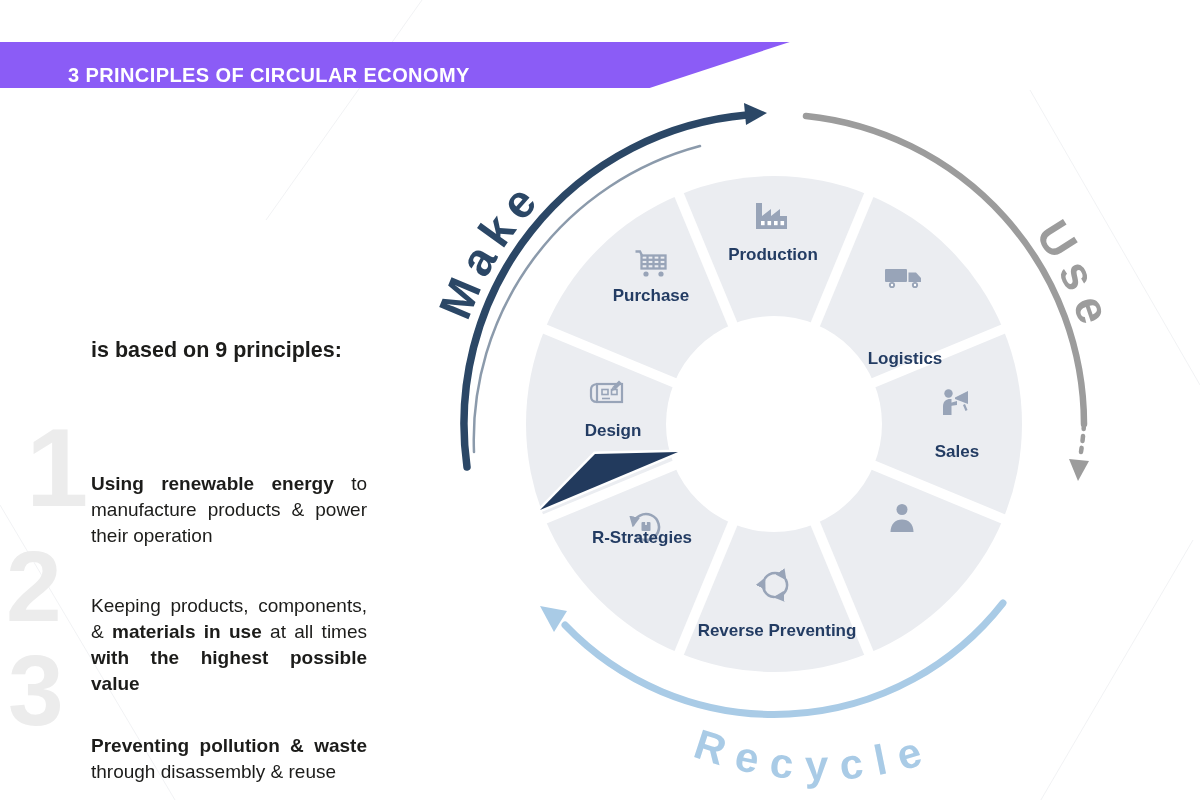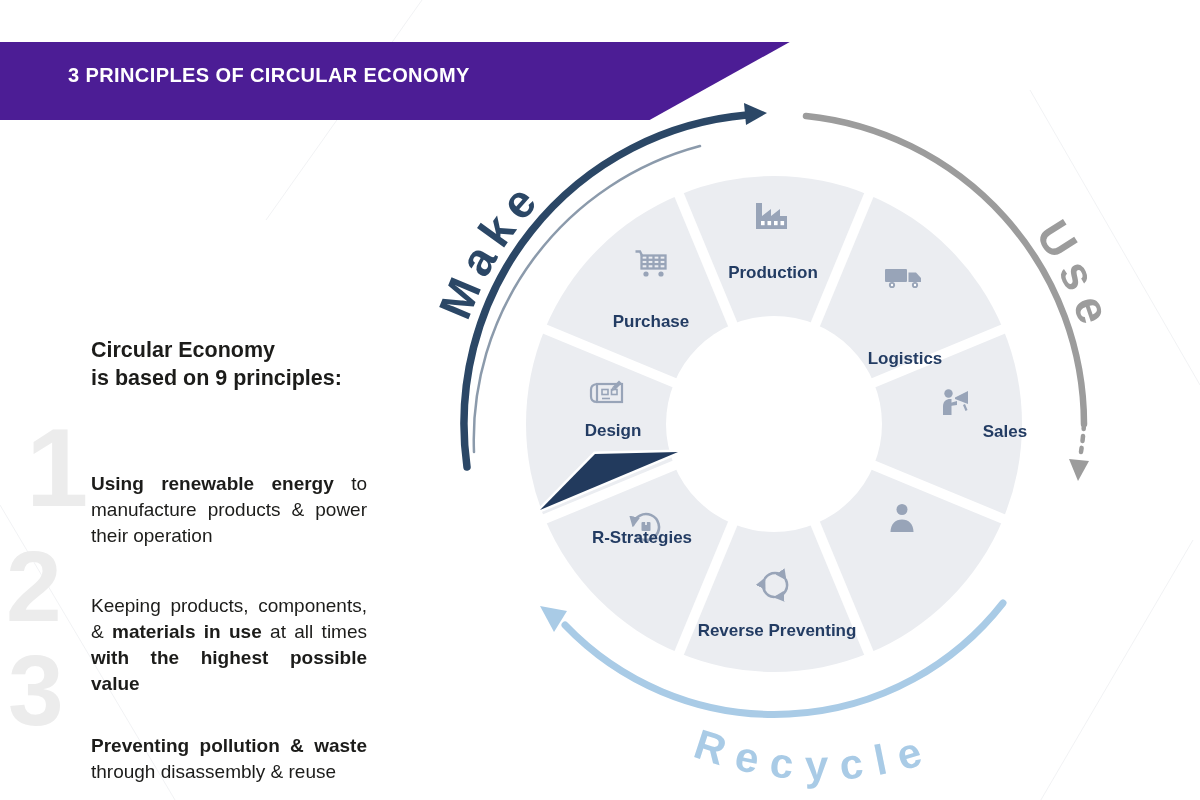--- a/index.html
+++ b/index.html
@@ -8,21 +8,21 @@
   .stage svg{display:block;}
   
   .bg-lines{position:absolute;left:0;top:0;z-index:0;}
   
   .big-num{position:absolute;z-index:1;color:#ececec;font-weight:bold;line-height:1;
            font-family:"Liberation Sans",sans-serif;}
   .num-1{left:26px;top:412px;font-size:112px;}
   .num-2{left:6px;top:536px;font-size:100px;}
   .num-3{left:8px;top:640px;font-size:100px;}
   
-  .banner{position:absolute;left:0;top:42px;width:810px;height:78px;background:#4c1d95;z-index:2;
+  .banner{position:absolute;left:0;top:42px;width:810px;height:46px;background:#8b5cf6;z-index:2;
           clip-path:polygon(0 0,97.5% 0,80.2% 100%,0 100%);}
   .banner-title{position:absolute;left:68px;top:0;height:66px;line-height:66px;color:#ffffff;
                 font-size:20px;font-weight:bold;letter-spacing:0.4px;}
   
   .intro{position:absolute;left:91px;top:336px;z-index:4;color:#1c1c1a;font-size:21.5px;
          font-weight:bold;line-height:28px;}
   .principle{position:absolute;left:91px;width:276px;z-index:4;color:#1c1c1a;font-size:19px;
              line-height:26px;text-align:justify;margin-top:47px;}
   .principle b{font-weight:bold;}
   .p1{top:424px;} .p2{top:546px;} .p3{top:686px;}
@@ -50,21 +50,20 @@
 
   <div class="big-num num-1">1</div>
   <div class="big-num num-2">2</div>
   <div class="big-num num-3">3</div>
 
   <div class="banner">
     <div class="banner-title">3 PRINCIPLES OF CIRCULAR ECONOMY</div>
   </div>
 
   <div class="intro">
-    <div>Circular Economy</div>
     <div>is based on 9 principles:</div>
   </div>
 
   <div class="principle p1"><b>Using renewable energy</b><span> to manufacture products &amp; power their operation</span></div>
 
   <div class="principle p2"><span>Keeping products, components, &amp; </span><b>materials in use</b><span> at all times </span><b>with the highest possible value</b></div>
 
   <div class="principle p3"><b>Preventing pollution &amp; waste</b><span> through disassembly &amp; reuse</span></div>
 
   <svg class="wheel-svg" width="1200" height="800" viewBox="0 0 1200 800">
@@ -199,21 +198,21 @@
         <path d="M13 12 c-4 0.5 -6 2.5 -6 5.5 v7 c0 3.5 2.5 5.5 6 5.5"></path>
         <rect x="18" y="17.5" width="6" height="5" stroke-width="1.6"></rect>
         <rect x="27.5" y="17.5" width="5.5" height="5" stroke-width="1.6"></rect>
         <line x1="18" y1="26.5" x2="26" y2="26.5" stroke-width="1.6"></line>
       </g>
       <path d="M28.5 15 l6.5 -6.5 l2.8 2.8 l-6.5 6.5 z" fill="#98a4b8"></path>
       <path d="M28.5 15 l-1.5 4.3 l4.3 -1.5 z" fill="#98a4b8"></path>
     </svg>
   </div>
 
-  <div class="seg-label" style="left:651px;top:312px;">Purchase</div>
-  <div class="seg-label" style="left:773px;top:263px;text-align:center;">Production</div>
+  <div class="seg-label" style="left:651px;top:286px;">Purchase</div>
+  <div class="seg-label" style="left:773px;top:245px;text-align:center;">Production</div>
   <div class="seg-label" style="left:905px;top:304px;margin-top:45px;">Logistics</div>
-  <div class="seg-label" style="left:957px;top:422px;margin-left:48px;">Sales</div>
+  <div class="seg-label" style="left:957px;top:442px;">Sales</div>
   <div class="seg-label" style="left:777px;top:621px;">Reverse Preventing</div>
   <div class="seg-label" style="left:642px;top:528px;">R-Strategies</div>
   <div class="seg-label" style="left:613px;top:421px;">Design</div>
 
 </div>
 
 </body></html>

